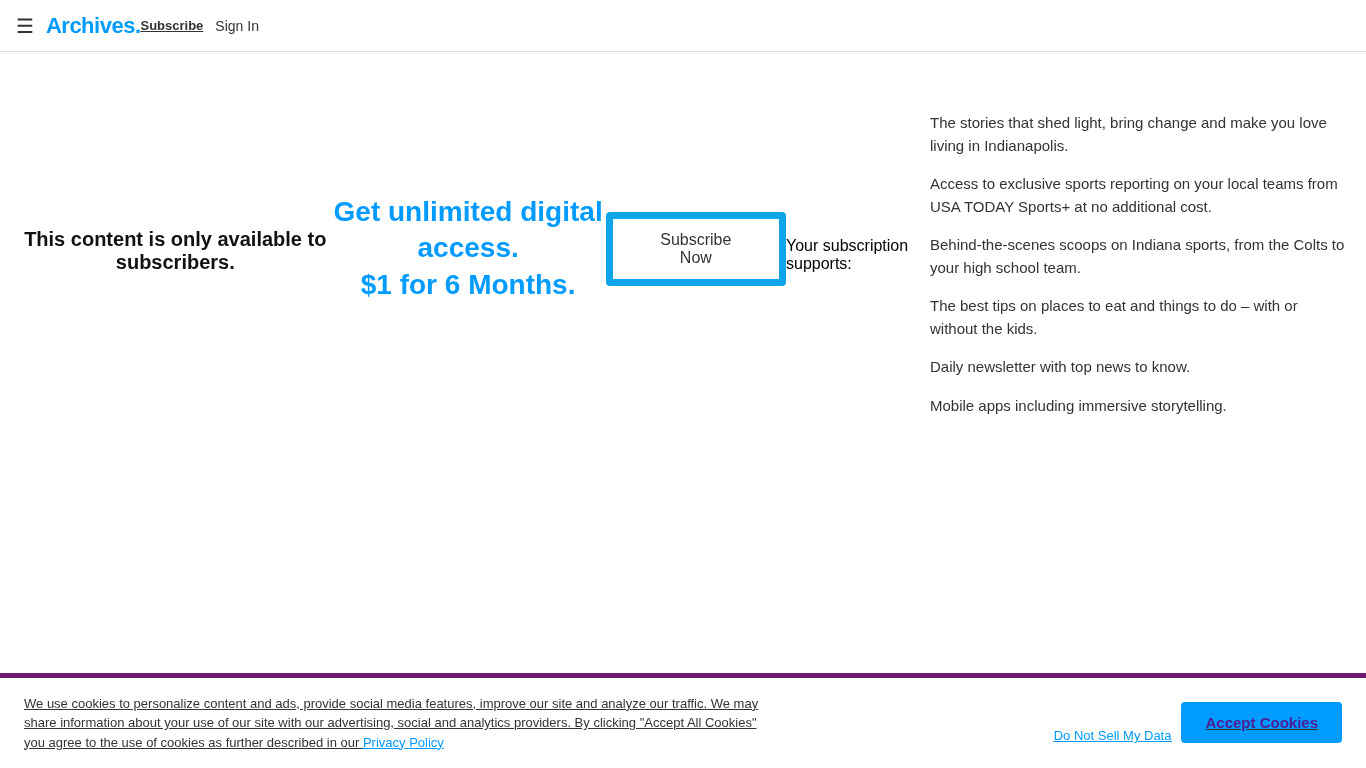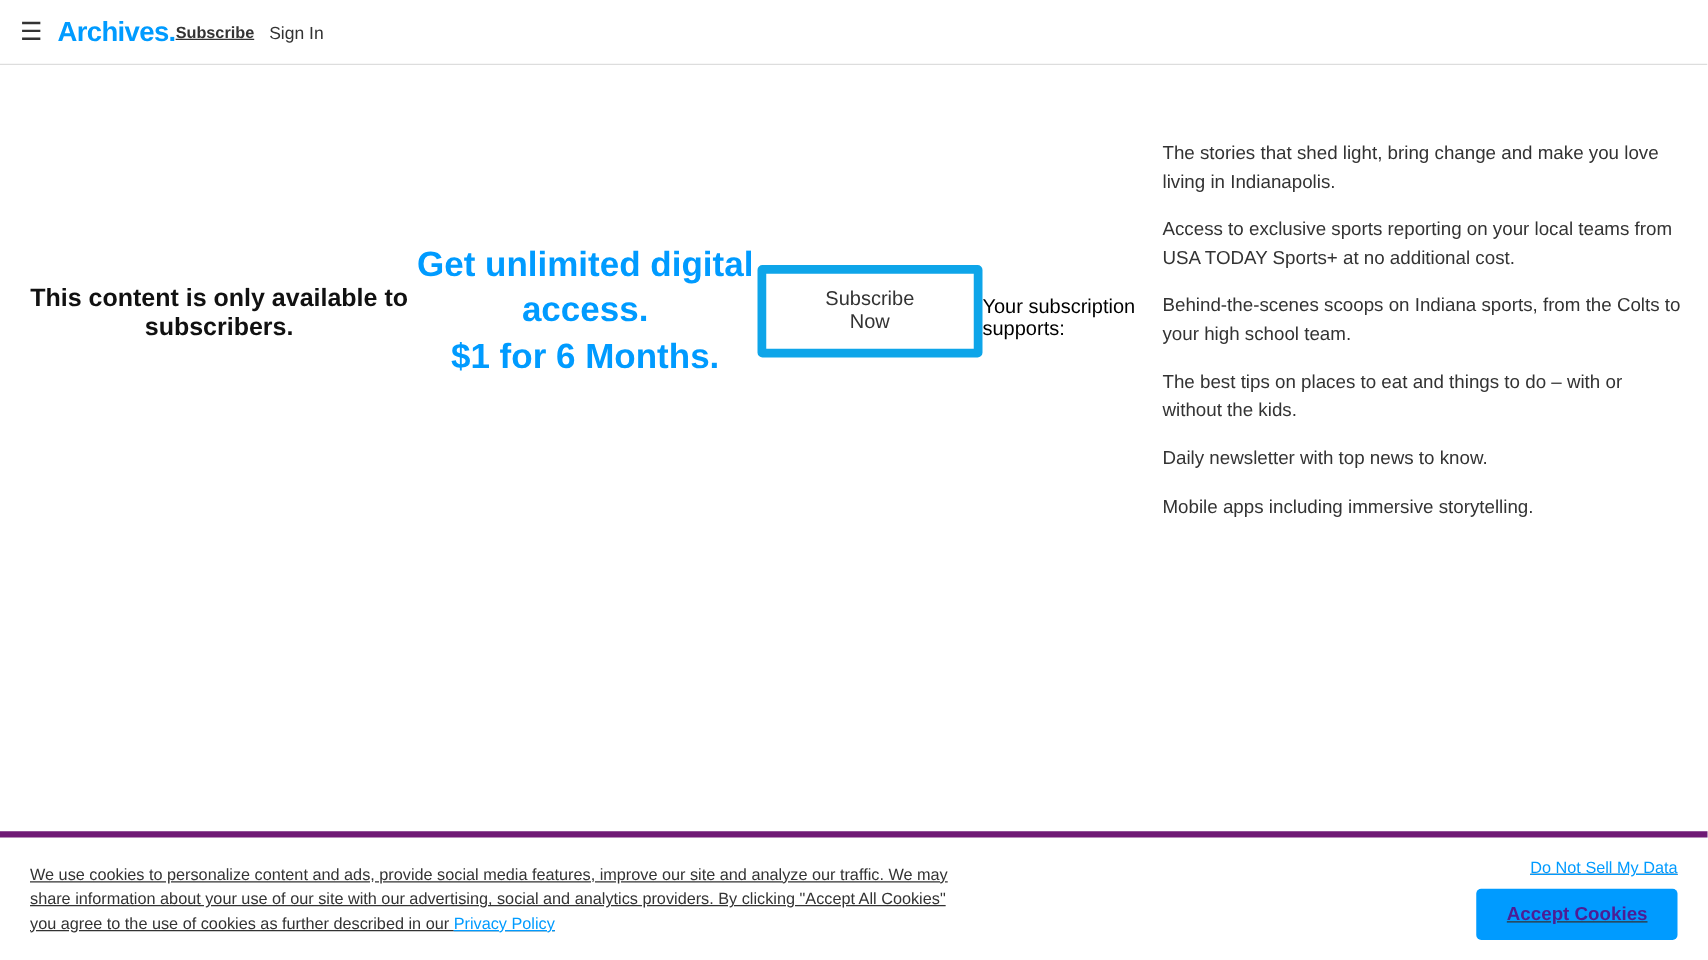--- a/index.html
+++ b/index.html
@@ -163,21 +163,21 @@
       flex: 1;
       max-width: 740px;
     }
     .cookie-link {
       color: #009bff;
       text-decoration: underline;
       cursor: pointer;
     }
     .cookie-actions {
       display: flex;
-      flex-direction: column;
+      flex-direction: row;
       align-items: flex-end;
       gap: 10px;
       flex-shrink: 0;
     }
     .do-not-sell-btn {
       font-size: 13px;
       color: #009bff;
       text-decoration: underline;
       cursor: pointer;
       border: none;

